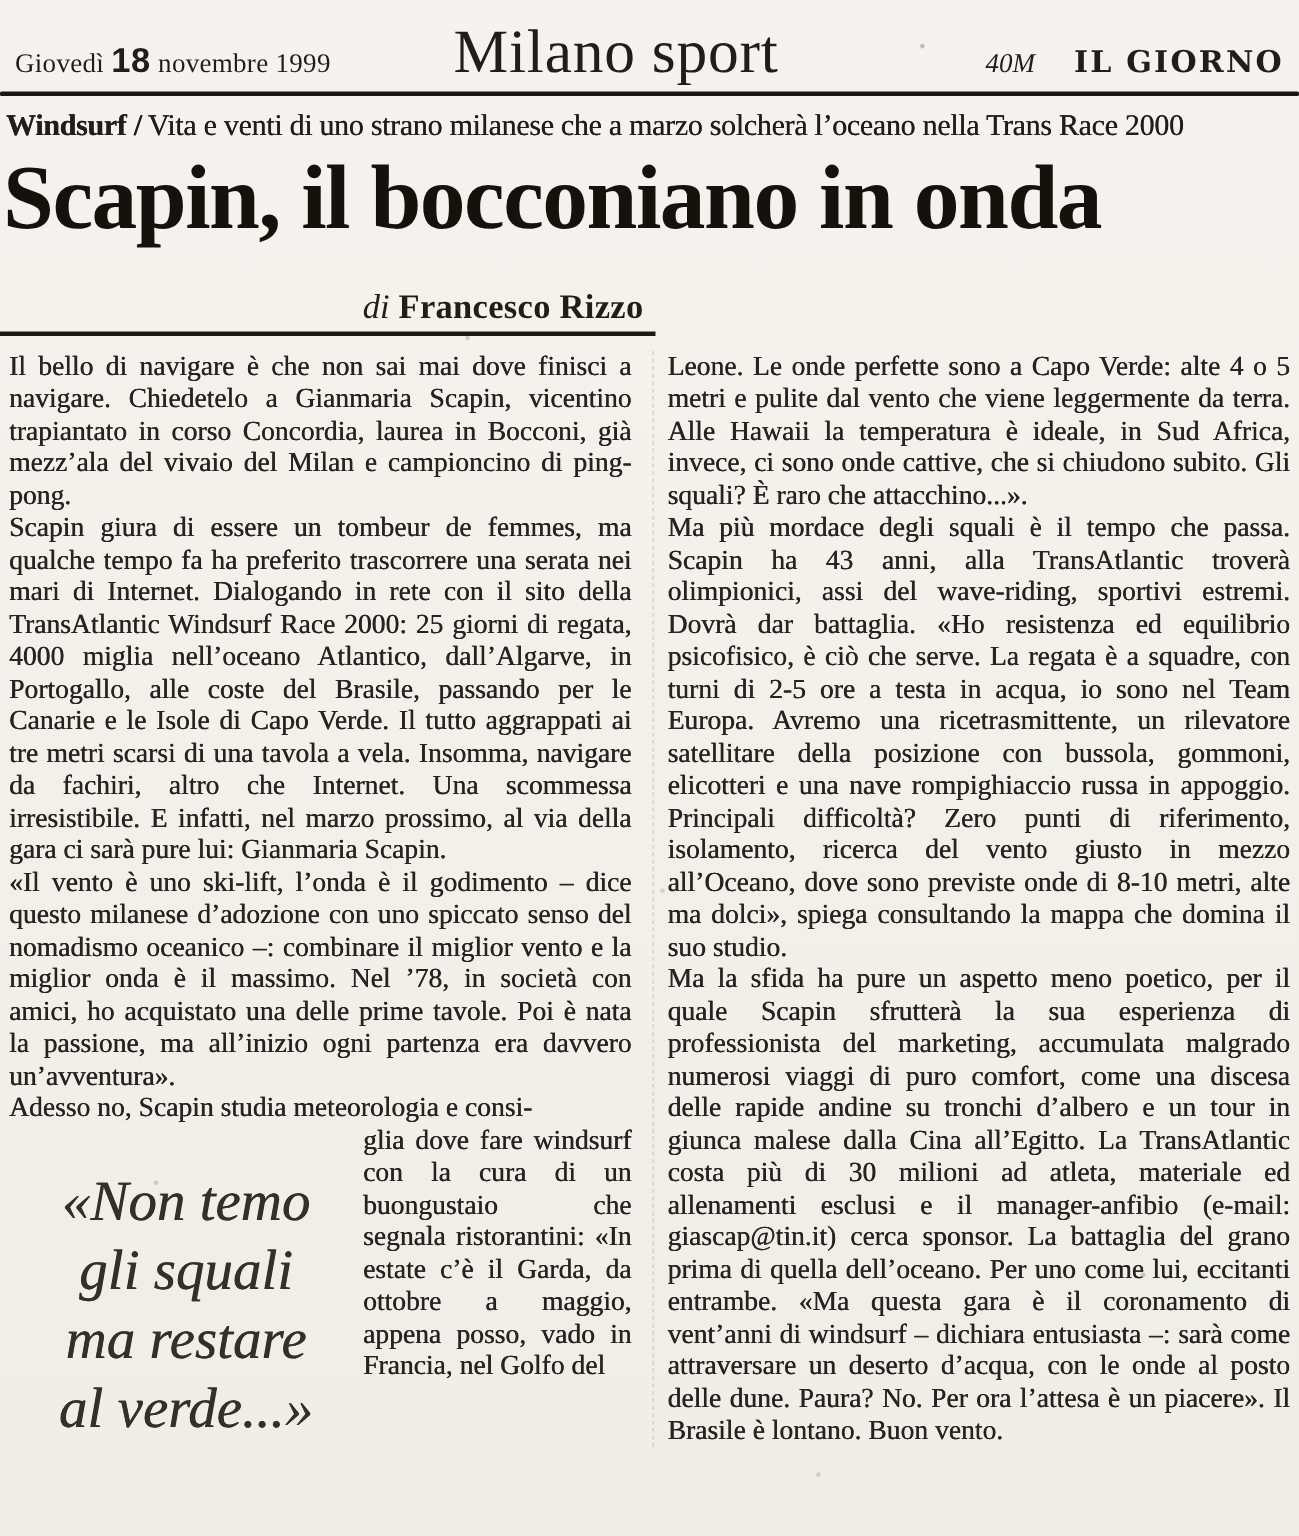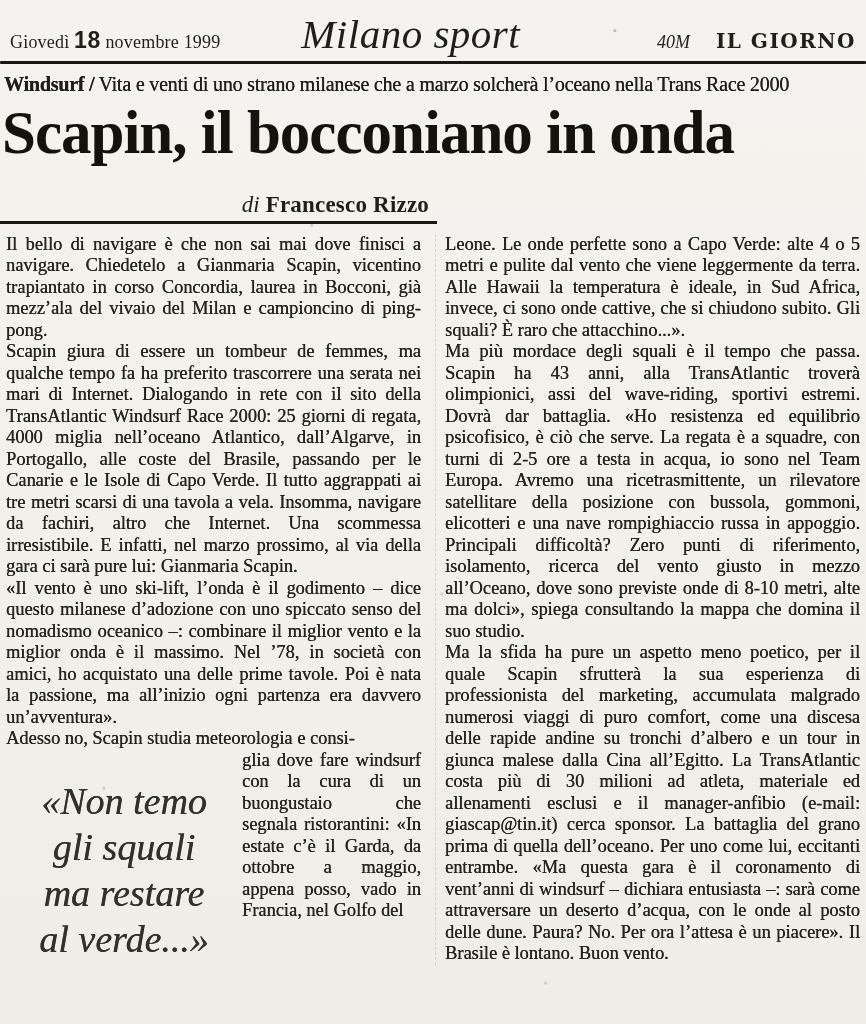--- a/index.html
+++ b/index.html
@@ -25,21 +25,21 @@
       radial-gradient(circle at 63% 96%, rgba(30,28,24,.16) 0 1px, transparent 2px);
   }
   
   .masthead{
     display:flex;align-items:baseline;justify-content:space-between;
     padding:14px 10px 0 10px;
   }
   .date{font-size:18px;letter-spacing:.2px;white-space:nowrap;}
   .date .day{font-family:"Liberation Sans", sans-serif;font-size:23px;font-weight:bold;letter-spacing:.5px;}
   .section-title{
-    font-style:italic;font-size:41px;line-height:1;
+    font-size:41px;line-height:1;
     letter-spacing:.5px;transform:translateX(-28px);
     white-space:nowrap;
     text-align:right;
   }
   .mh-right{display:flex;align-items:baseline;gap:26px;white-space:nowrap;}
   .edition{font-style:italic;font-size:18px;}
   .paper{
     font-family:"DejaVu Serif", serif;
     font-weight:bold;font-size:20px;letter-spacing:1.5px;
   }

